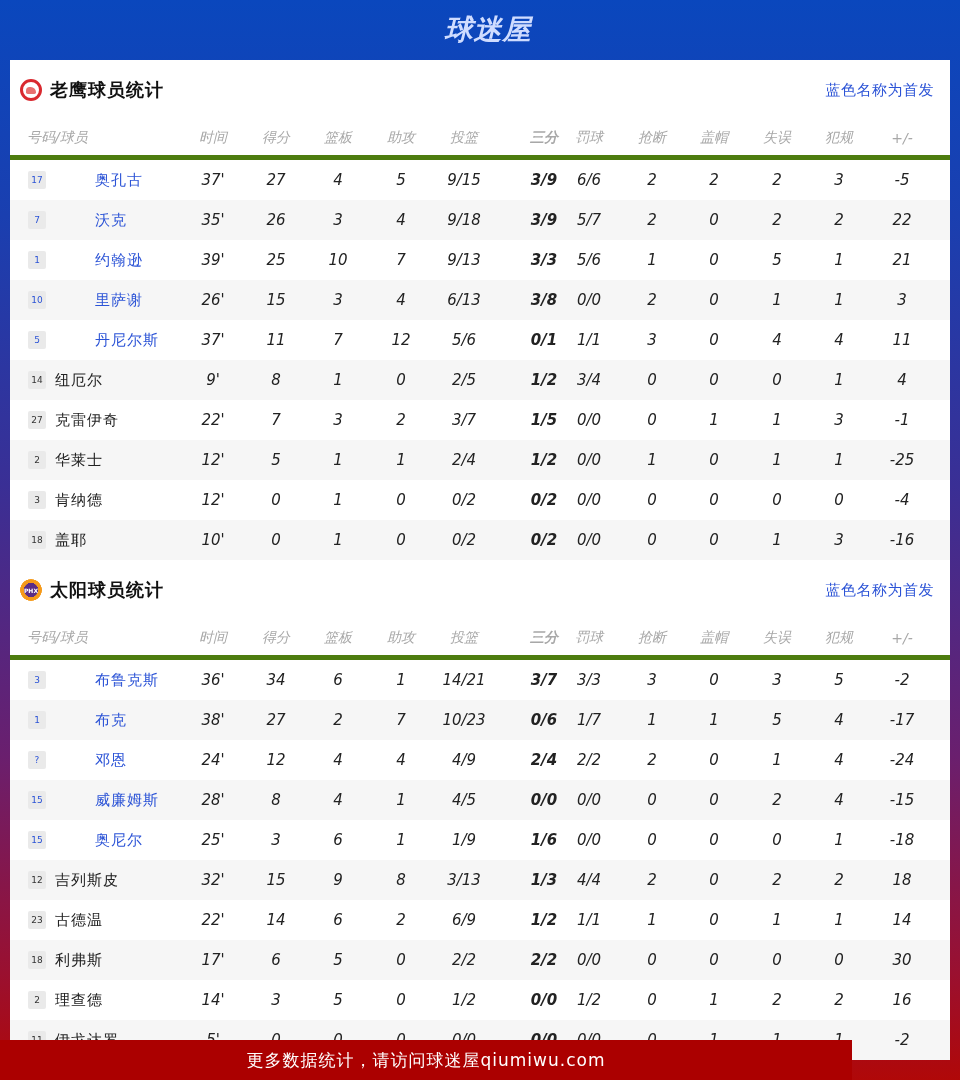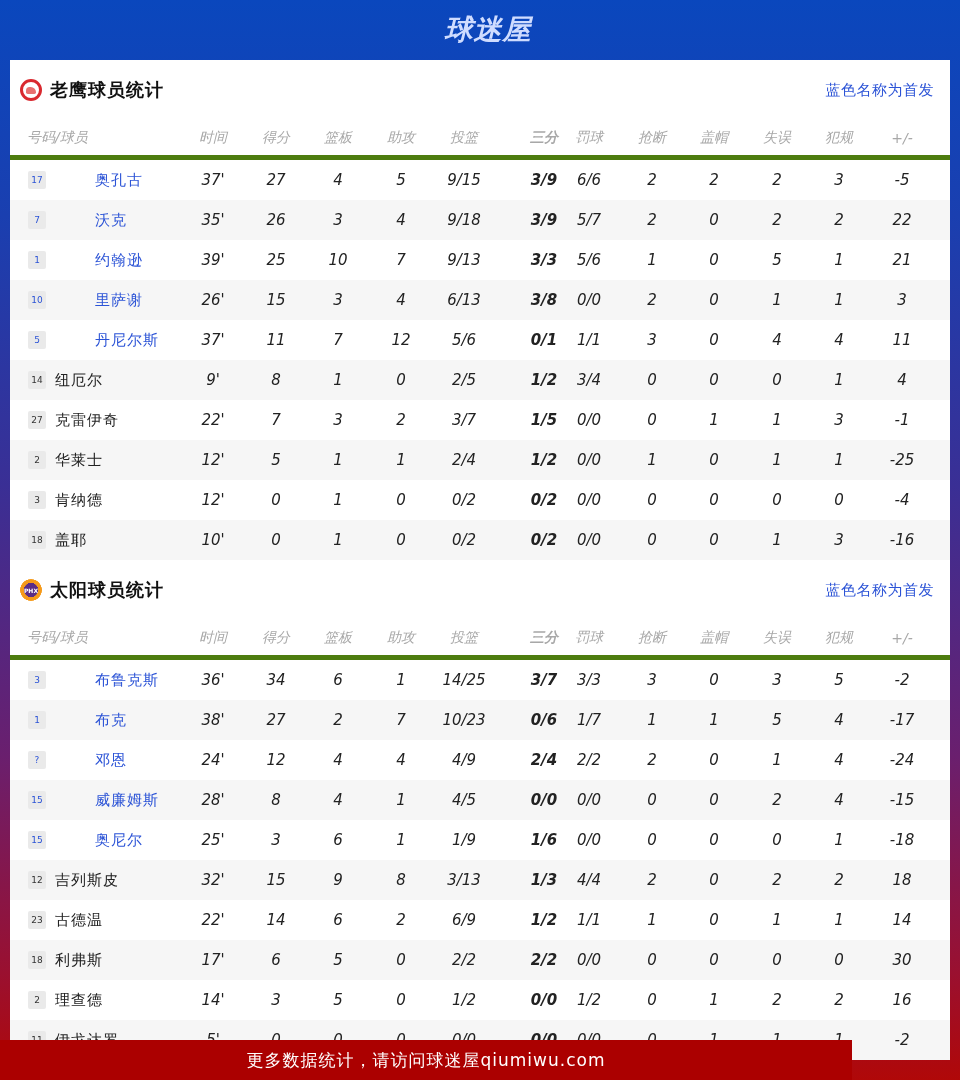--- a/index.html
+++ b/index.html
@@ -308,21 +308,21 @@
         </div>
         <div class="row">
           <div class="player-cell">
             <span class="jersey starter">3</span>
             <span class="pname starter">布鲁克斯</span>
           </div>
           <span class="cell c0">36'</span>
           <span class="cell c1">34</span>
           <span class="cell c2">6</span>
           <span class="cell c3">1</span>
-          <span class="cell c4">14/25</span>
+          <span class="cell c4">14/21</span>
           <span class="cell c5">3/7</span>
           <span class="cell c6">3/3</span>
           <span class="cell c7">3</span>
           <span class="cell c8">0</span>
           <span class="cell c9">3</span>
           <span class="cell c10">5</span>
           <span class="cell c11">-2</span>
         </div>
         <div class="row gray">
           <div class="player-cell">

